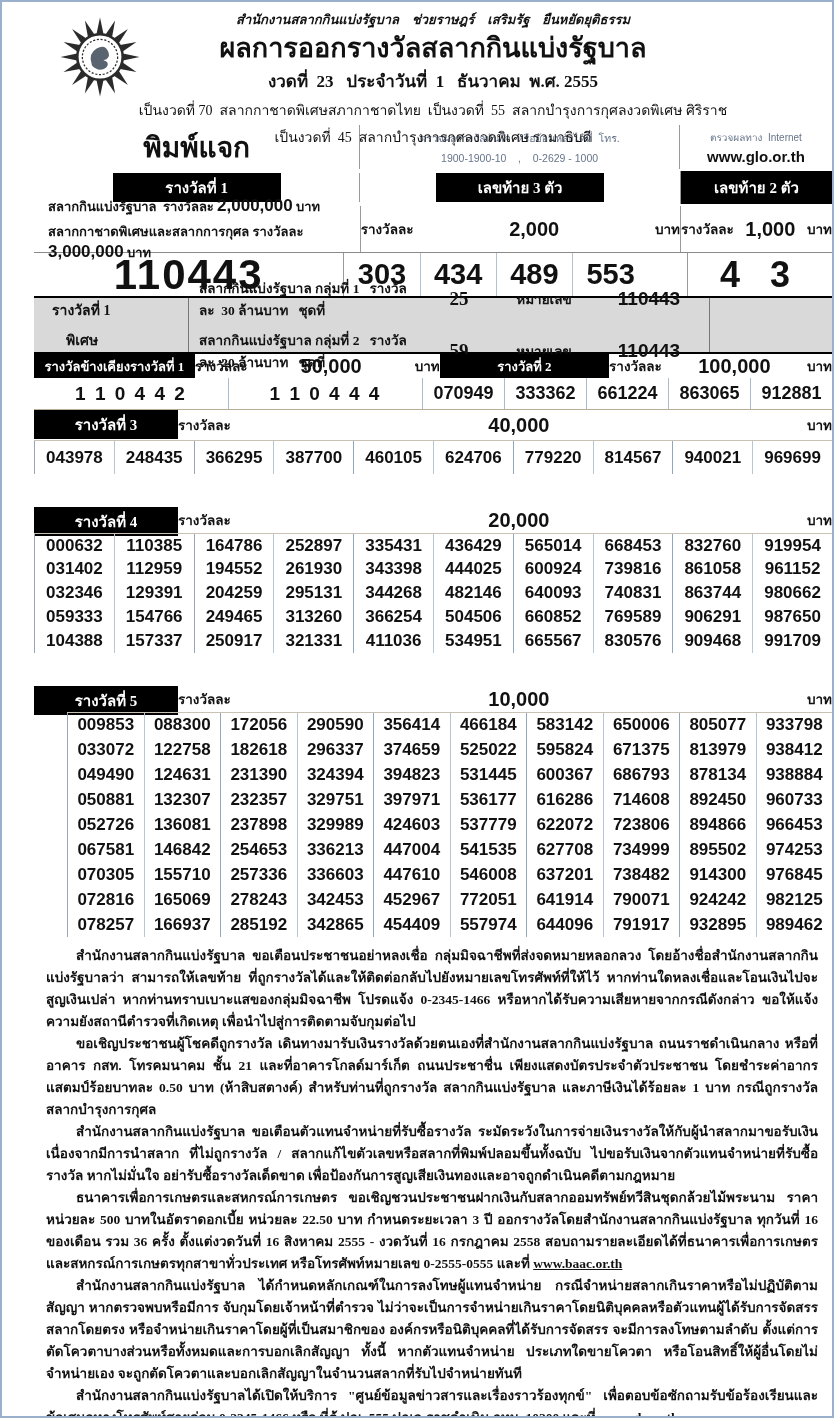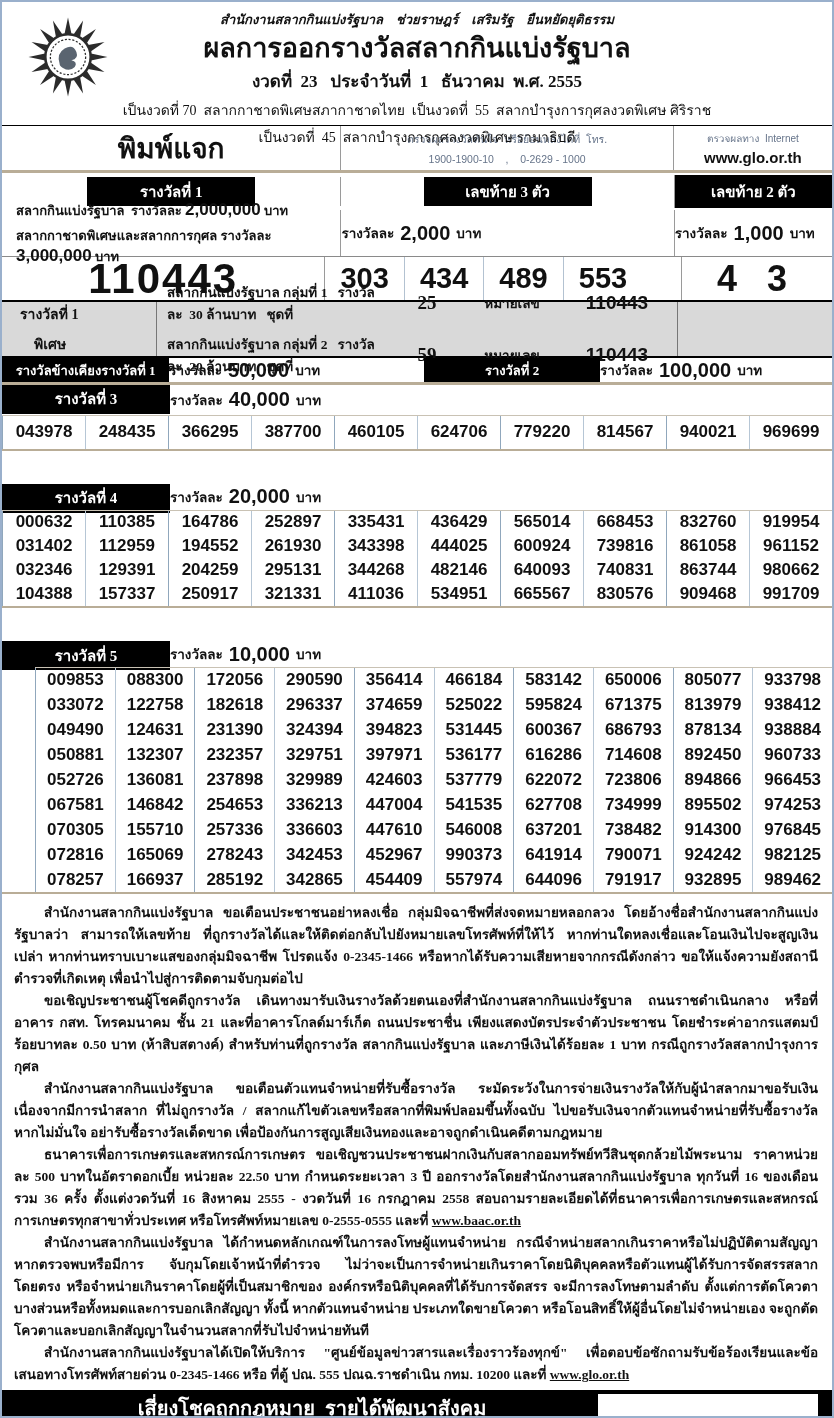--- a/index.html
+++ b/index.html
@@ -1,18 +1,18 @@
 <!DOCTYPE html>
 <html><head>
 <meta charset="utf-8">
 <style>
   * { margin:0; padding:0; box-sizing:border-box; }
   body { background:#e8e8e8; font-family:"Liberation Serif","DejaVu Serif",serif; }
   .sheet { width:834px; height:1418px; background:#fff; border:2px solid #9ab0cc;
-           display:flex; flex-direction:column; overflow:hidden; position:relative; color:#111; }
+           display:flex; flex-direction:column; overflow:hidden; position:relative; color:#111;padding-left:32px; }
   .keepsp { white-space:pre-wrap; }
 
   
   .hdr { height:123px; position:relative; text-align:center; padding-top:7px; }
   .emblem { position:absolute; left:24px; top:8px; width:84px; height:94px; }
   .motto { font-size:13px; font-weight:bold; font-style:italic; }
   .title { font-size:27px; font-weight:bold; margin-top:2px; line-height:1.2; }
   .drawline { font-size:17px; font-weight:bold; margin-top:3px; }
   .charline { font-size:14px; font-weight:normal; margin-top:5px; }
 
@@ -39,21 +39,21 @@
   .col3 { width:159px; border-left:1px solid #9a9a9a; }
   .hdrs { height:37px; align-items:center; }
   .blackbox { background:#000; color:#fff; font-weight:bold; font-size:15px;
               display:flex; align-items:center; justify-content:center; height:29px; }
   .hdrs .col1 .blackbox, .hdrs .col2 .blackbox { width:168px; margin:0 auto; }
   .hdrs .col3 .blackbox { width:100%; height:33px; }
   .descs { height:47px; border-bottom:1px solid #8a8a8a; }
   .descs .col1 { display:flex; flex-direction:column; justify-content:center; gap:4px;
                  padding-left:14px; font-size:13px; font-weight:bold; }
   .amt { font-size:17px; font-family:"Liberation Sans",sans-serif; }
-  .pz { display:flex; align-items:center; justify-content:flex-start; gap:6px;
+  .pz { display:flex; align-items:center; justify-content:space-between; gap:6px;
         font-size:13.5px; font-weight:bold; }
   .pz .amt2 { font-size:20px; font-family:"Liberation Sans",sans-serif; }
   .nums { height:43px; align-items:center; }
   .bignum { font-family:"Liberation Sans",sans-serif; font-weight:bold; font-size:42px;
             letter-spacing:2px; text-align:center; line-height:43px; }
   .tails { display:flex; height:100%; }
   .tailcell { flex:1; border-left:1px solid #b3c2d1; display:flex; align-items:center;
               justify-content:center; font-family:"Liberation Sans",sans-serif;
               font-weight:bold; font-size:29px; }
   .tails .tailcell:first-child { border-left:none; }
@@ -83,21 +83,21 @@
   .sidehdr .b2 { width:177px; } .sidehdr .t2 { width:233px; }
   .sidenums { height:32px; display:flex; border-bottom:1px solid #b9ad97; }
   .cellnum { display:flex; align-items:center; justify-content:center; border-left:1px solid #a9bccd;
              font-family:"Liberation Sans",sans-serif; font-weight:bold; }
   .sidenums .w1 { width:212px; font-size:19px; letter-spacing:2px; border-left:none; }
   .sidenums .w2 { width:212px; font-size:19px; letter-spacing:2px; }
   .p2cell { width:82px; font-size:18px; }
 
   
   .psec-hdr { display:flex; align-items:stretch; }
-  .psec-hdr .bb { width:168px; font-size:15px; }
+  .psec-hdr .bb { width:144px; font-size:15px; }
   .psec-hdr .pz { flex:1; }
   .grid { display:flex; flex-direction:column; }
   .grow { display:flex; }
   .gcell { flex:1; display:flex; align-items:center; justify-content:center;
            border-left:1px solid #b6c6d5; font-family:"Liberation Sans",sans-serif;
            font-weight:bold; font-size:17px; }
   .grow .gcell:first-child { border-left:none; }
   .grow .gcell:nth-child(2n+1) { border-left:1px solid #90a7bc; }
   .p3hdr { height:30px; } .p3row { height:34px; border-top:1px solid #c9c2b4; }
   .p45hdr { height:26px;margin-top:33px; } .p4row { height:24px; } .p5row { height:25px;margin-left:33px; }
@@ -240,20 +240,31 @@
           <span class="amt2">50,000</span>
           <span>บาท</span>
         </span>
       <span class="blackbox bb b2">รางวัลที่  2</span>
       <span class="pz t2">
           <span>รางวัลละ</span>
           <span class="amt2">100,000</span>
           <span>บาท</span>
         </span>
     </div>
+    <div class="sidenums">
+      <div class="cellnum w1">1 1 0 4 4 2</div>
+      <div class="cellnum w2">1 1 0 4 4 4</div>
+      <div style="display:flex; flex:1">
+          <div class="cellnum p2cell">070949</div>
+          <div class="cellnum p2cell">333362</div>
+          <div class="cellnum p2cell">661224</div>
+          <div class="cellnum p2cell">863065</div>
+          <div class="cellnum p2cell">912881</div>
+        </div>
+    </div>
   </section>
 
   <div class="tanbar thin"></div>
 
   <section>
     <div class="psec-hdr p3hdr">
       <span class="blackbox bb">รางวัลที่  3</span>
       <span class="pz">
           <span>รางวัลละ</span>
           <span class="amt2">40,000</span>
@@ -316,20 +327,32 @@
           <div class="gcell">204259</div>
           <div class="gcell">295131</div>
           <div class="gcell">344268</div>
           <div class="gcell">482146</div>
           <div class="gcell">640093</div>
           <div class="gcell">740831</div>
           <div class="gcell">863744</div>
           <div class="gcell">980662</div>
         </div>
         <div class="grow p4row">
+          <div class="gcell">059333</div>
+          <div class="gcell">154766</div>
+          <div class="gcell">249465</div>
+          <div class="gcell">313260</div>
+          <div class="gcell">366254</div>
+          <div class="gcell">504506</div>
+          <div class="gcell">660852</div>
+          <div class="gcell">769589</div>
+          <div class="gcell">906291</div>
+          <div class="gcell">987650</div>
+        </div>
+        <div class="grow p4row">
           <div class="gcell">104388</div>
           <div class="gcell">157337</div>
           <div class="gcell">250917</div>
           <div class="gcell">321331</div>
           <div class="gcell">411036</div>
           <div class="gcell">534951</div>
           <div class="gcell">665567</div>
           <div class="gcell">830576</div>
           <div class="gcell">909468</div>
           <div class="gcell">991709</div>
@@ -432,21 +455,21 @@
           <div class="gcell">738482</div>
           <div class="gcell">914300</div>
           <div class="gcell">976845</div>
         </div>
         <div class="grow p5row">
           <div class="gcell">072816</div>
           <div class="gcell">165069</div>
           <div class="gcell">278243</div>
           <div class="gcell">342453</div>
           <div class="gcell">452967</div>
-          <div class="gcell">990373</div>
+          <div class="gcell">772051</div>
           <div class="gcell">641914</div>
           <div class="gcell">790071</div>
           <div class="gcell">924242</div>
           <div class="gcell">982125</div>
         </div>
         <div class="grow p5row">
           <div class="gcell">078257</div>
           <div class="gcell">166937</div>
           <div class="gcell">285192</div>
           <div class="gcell">342865</div>

